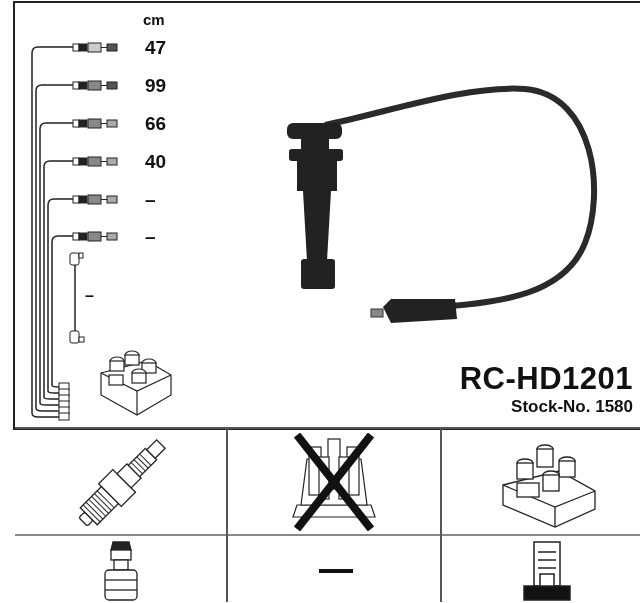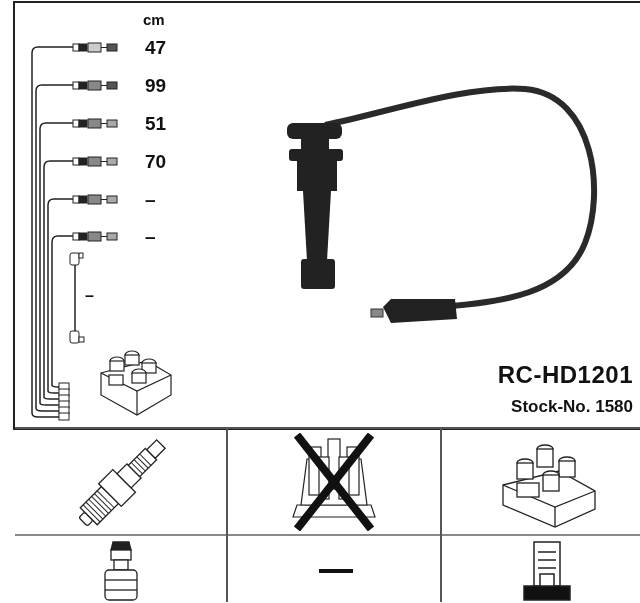--- a/index.html
+++ b/index.html
@@ -4,21 +4,21 @@
 <style>
   html, body { margin:0; padding:0; background:#fff; }
   body { width:640px; height:603px; position:relative; overflow:hidden; font-family:"Liberation Sans", sans-serif; color:#111; }
   .frame { position:absolute; left:13px; top:1px; width:636px; height:429px; border:2px solid #222; box-sizing:border-box;padding-left:24px; }
   .top { position:absolute; left:0; top:0; width:636px; height:424px; }
   .hline { position:absolute; left:0; height:2px; background:#555; width:636px; }
   .vline { position:absolute; width:2px; background:#555; }
   .label { position:absolute; font-weight:bold; }
   .cm { left:128px; top:8px; font-size:15px; }
   .len { position:absolute; left:130px; font-size:19px; }
-  .part { position:absolute; right:18px; top:358px; font-size:24px; font-weight:bold; letter-spacing:0.5px; }
+  .part { position:absolute; right:18px; top:358px; font-size:31px; font-weight:bold; letter-spacing:0.5px; }
   .stock { position:absolute; right:18px; top:394px; font-size:17px; font-weight:bold; }
   .cell { position:absolute; }
   svg { display:block; }
 </style>
 </head>
 <body>
 
 <div class="frame">
 
   <div class="top">
@@ -112,22 +112,22 @@
           <rect x="28" y="2" width="14" height="10"></rect>
         <ellipse cx="52" cy="10" rx="7" ry="4"></ellipse>
           <rect x="45" y="10" width="14" height="10"></rect>
         <ellipse cx="42" cy="20" rx="7" ry="4"></ellipse>
           <rect x="35" y="20" width="14" height="10"></rect>
       </g>
     </svg>
 
     <div class="label len" style="top:34px">47</div>
     <div class="label len" style="top:72px">99</div>
-    <div class="label len" style="top:110px">51</div>
-    <div class="label len" style="top:148px">70</div>
+    <div class="label len" style="top:110px">66</div>
+    <div class="label len" style="top:148px">40</div>
     <div class="label len" style="top:186px">–</div>
     <div class="label len" style="top:223px">–</div>
     <div class="label len" style="left:70px;top:284px;font-size:16px">–</div>
 
     <svg width="340" height="260" style="position:absolute;left:250px;top:80px">
       <path d="M60 42 C120 30 200 2 260 6 C330 12 340 110 320 160 C300 210 240 220 170 224" stroke="#2a2a2a" stroke-width="6" fill="none"></path>
       <g fill="#222">
         <rect x="22" y="40" width="55" height="16" rx="6"></rect>
         <rect x="36" y="44" width="28" height="28"></rect>
         <rect x="24" y="66" width="54" height="12" rx="3"></rect>

